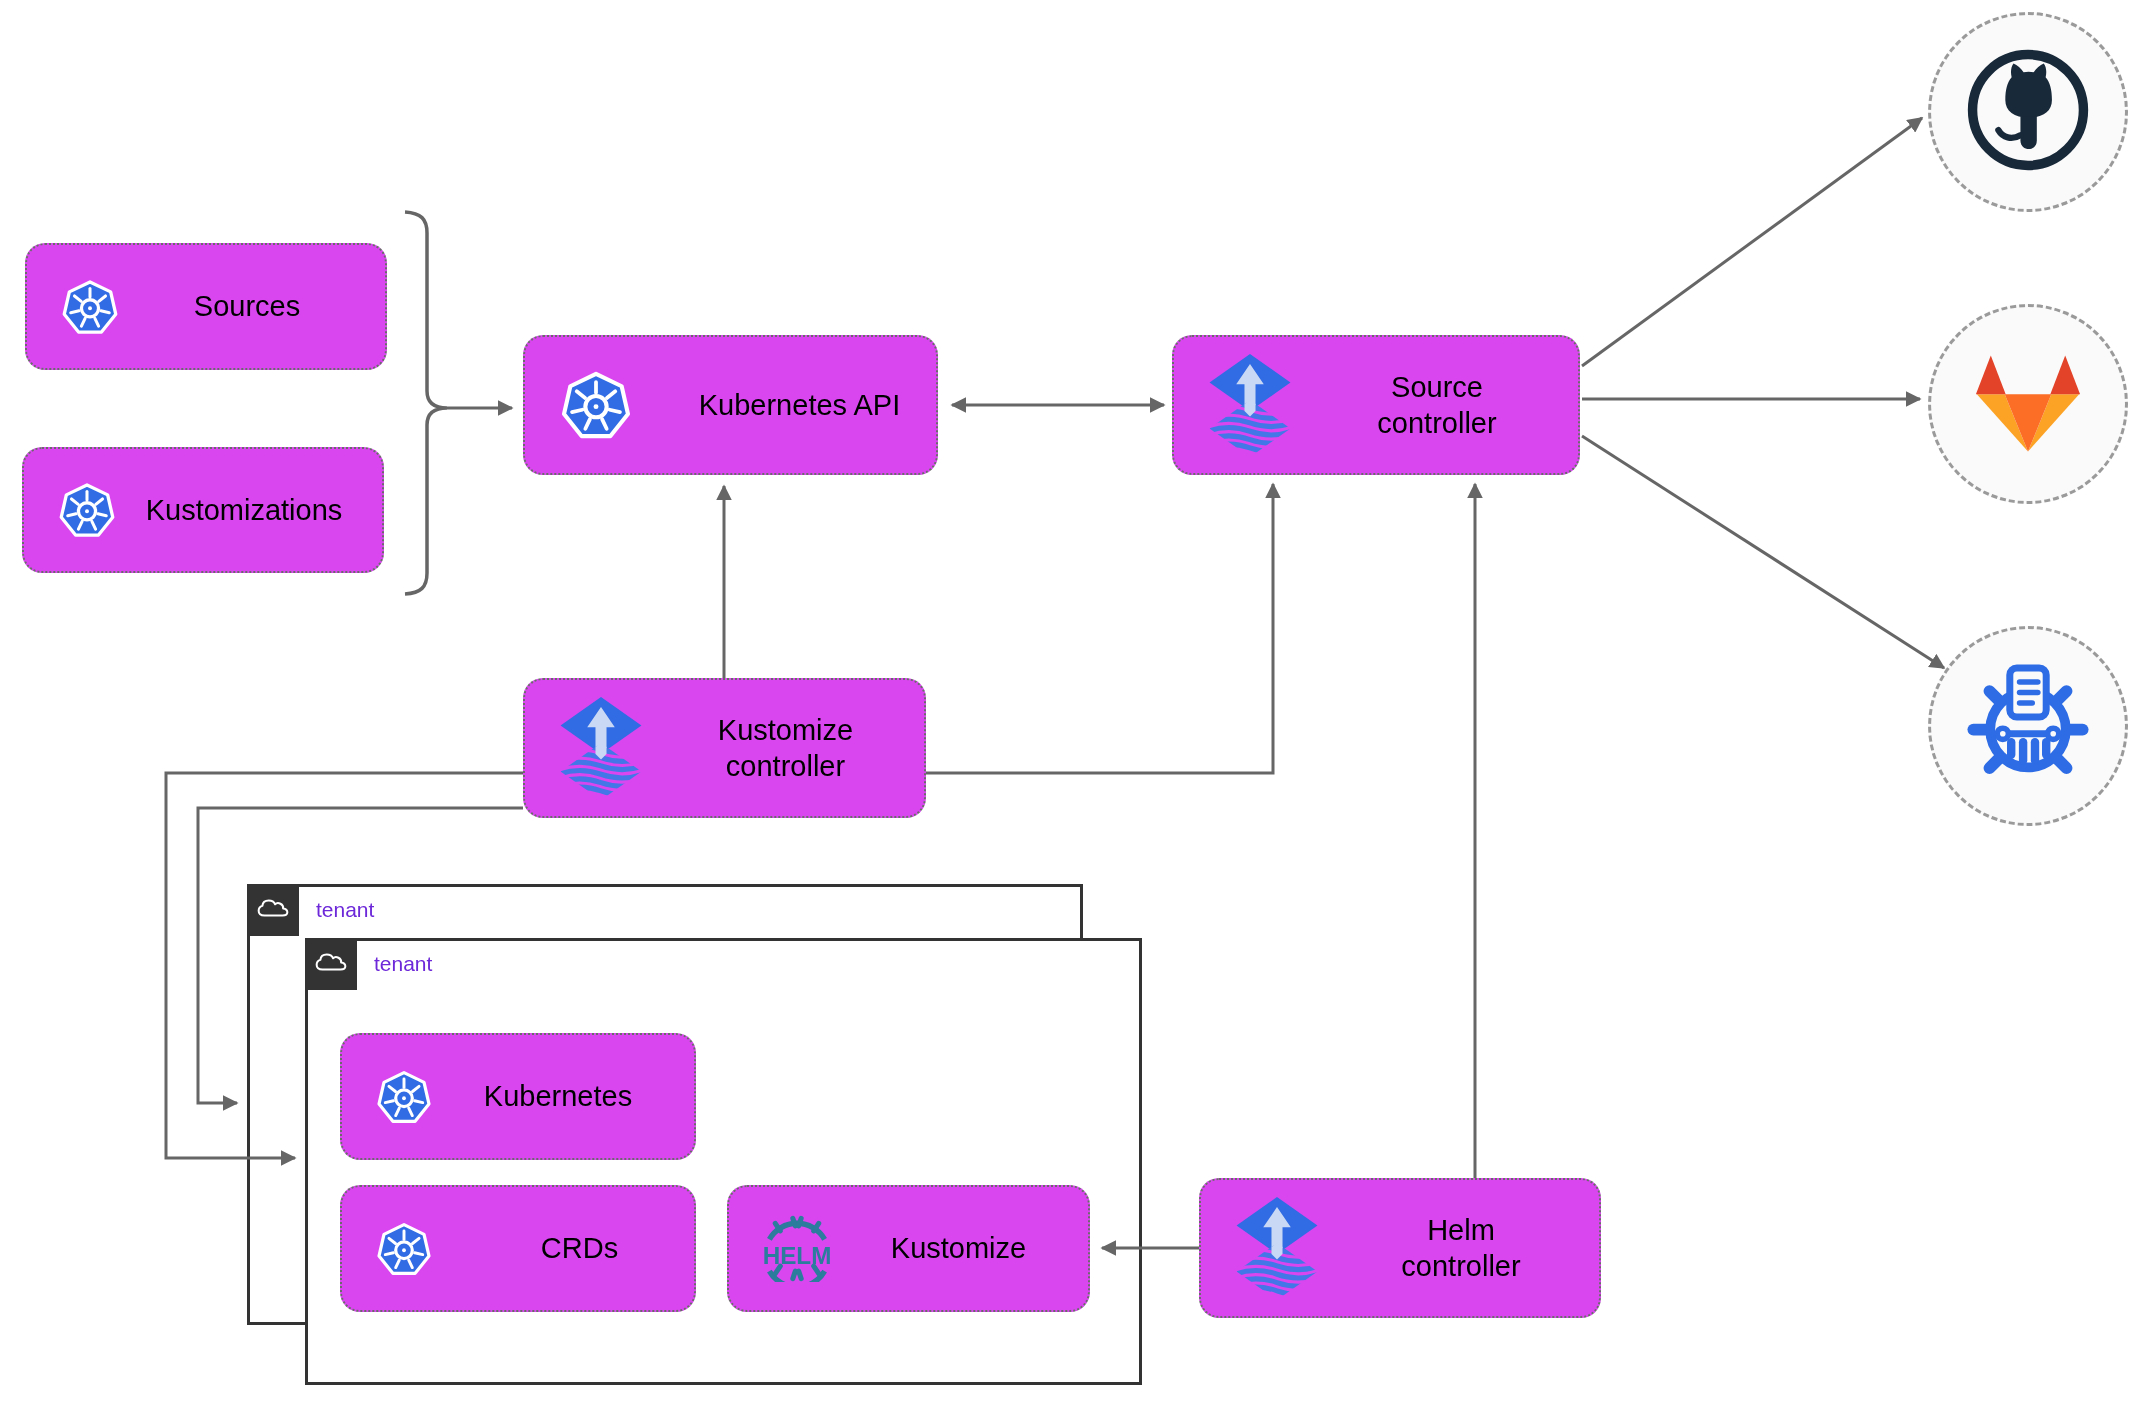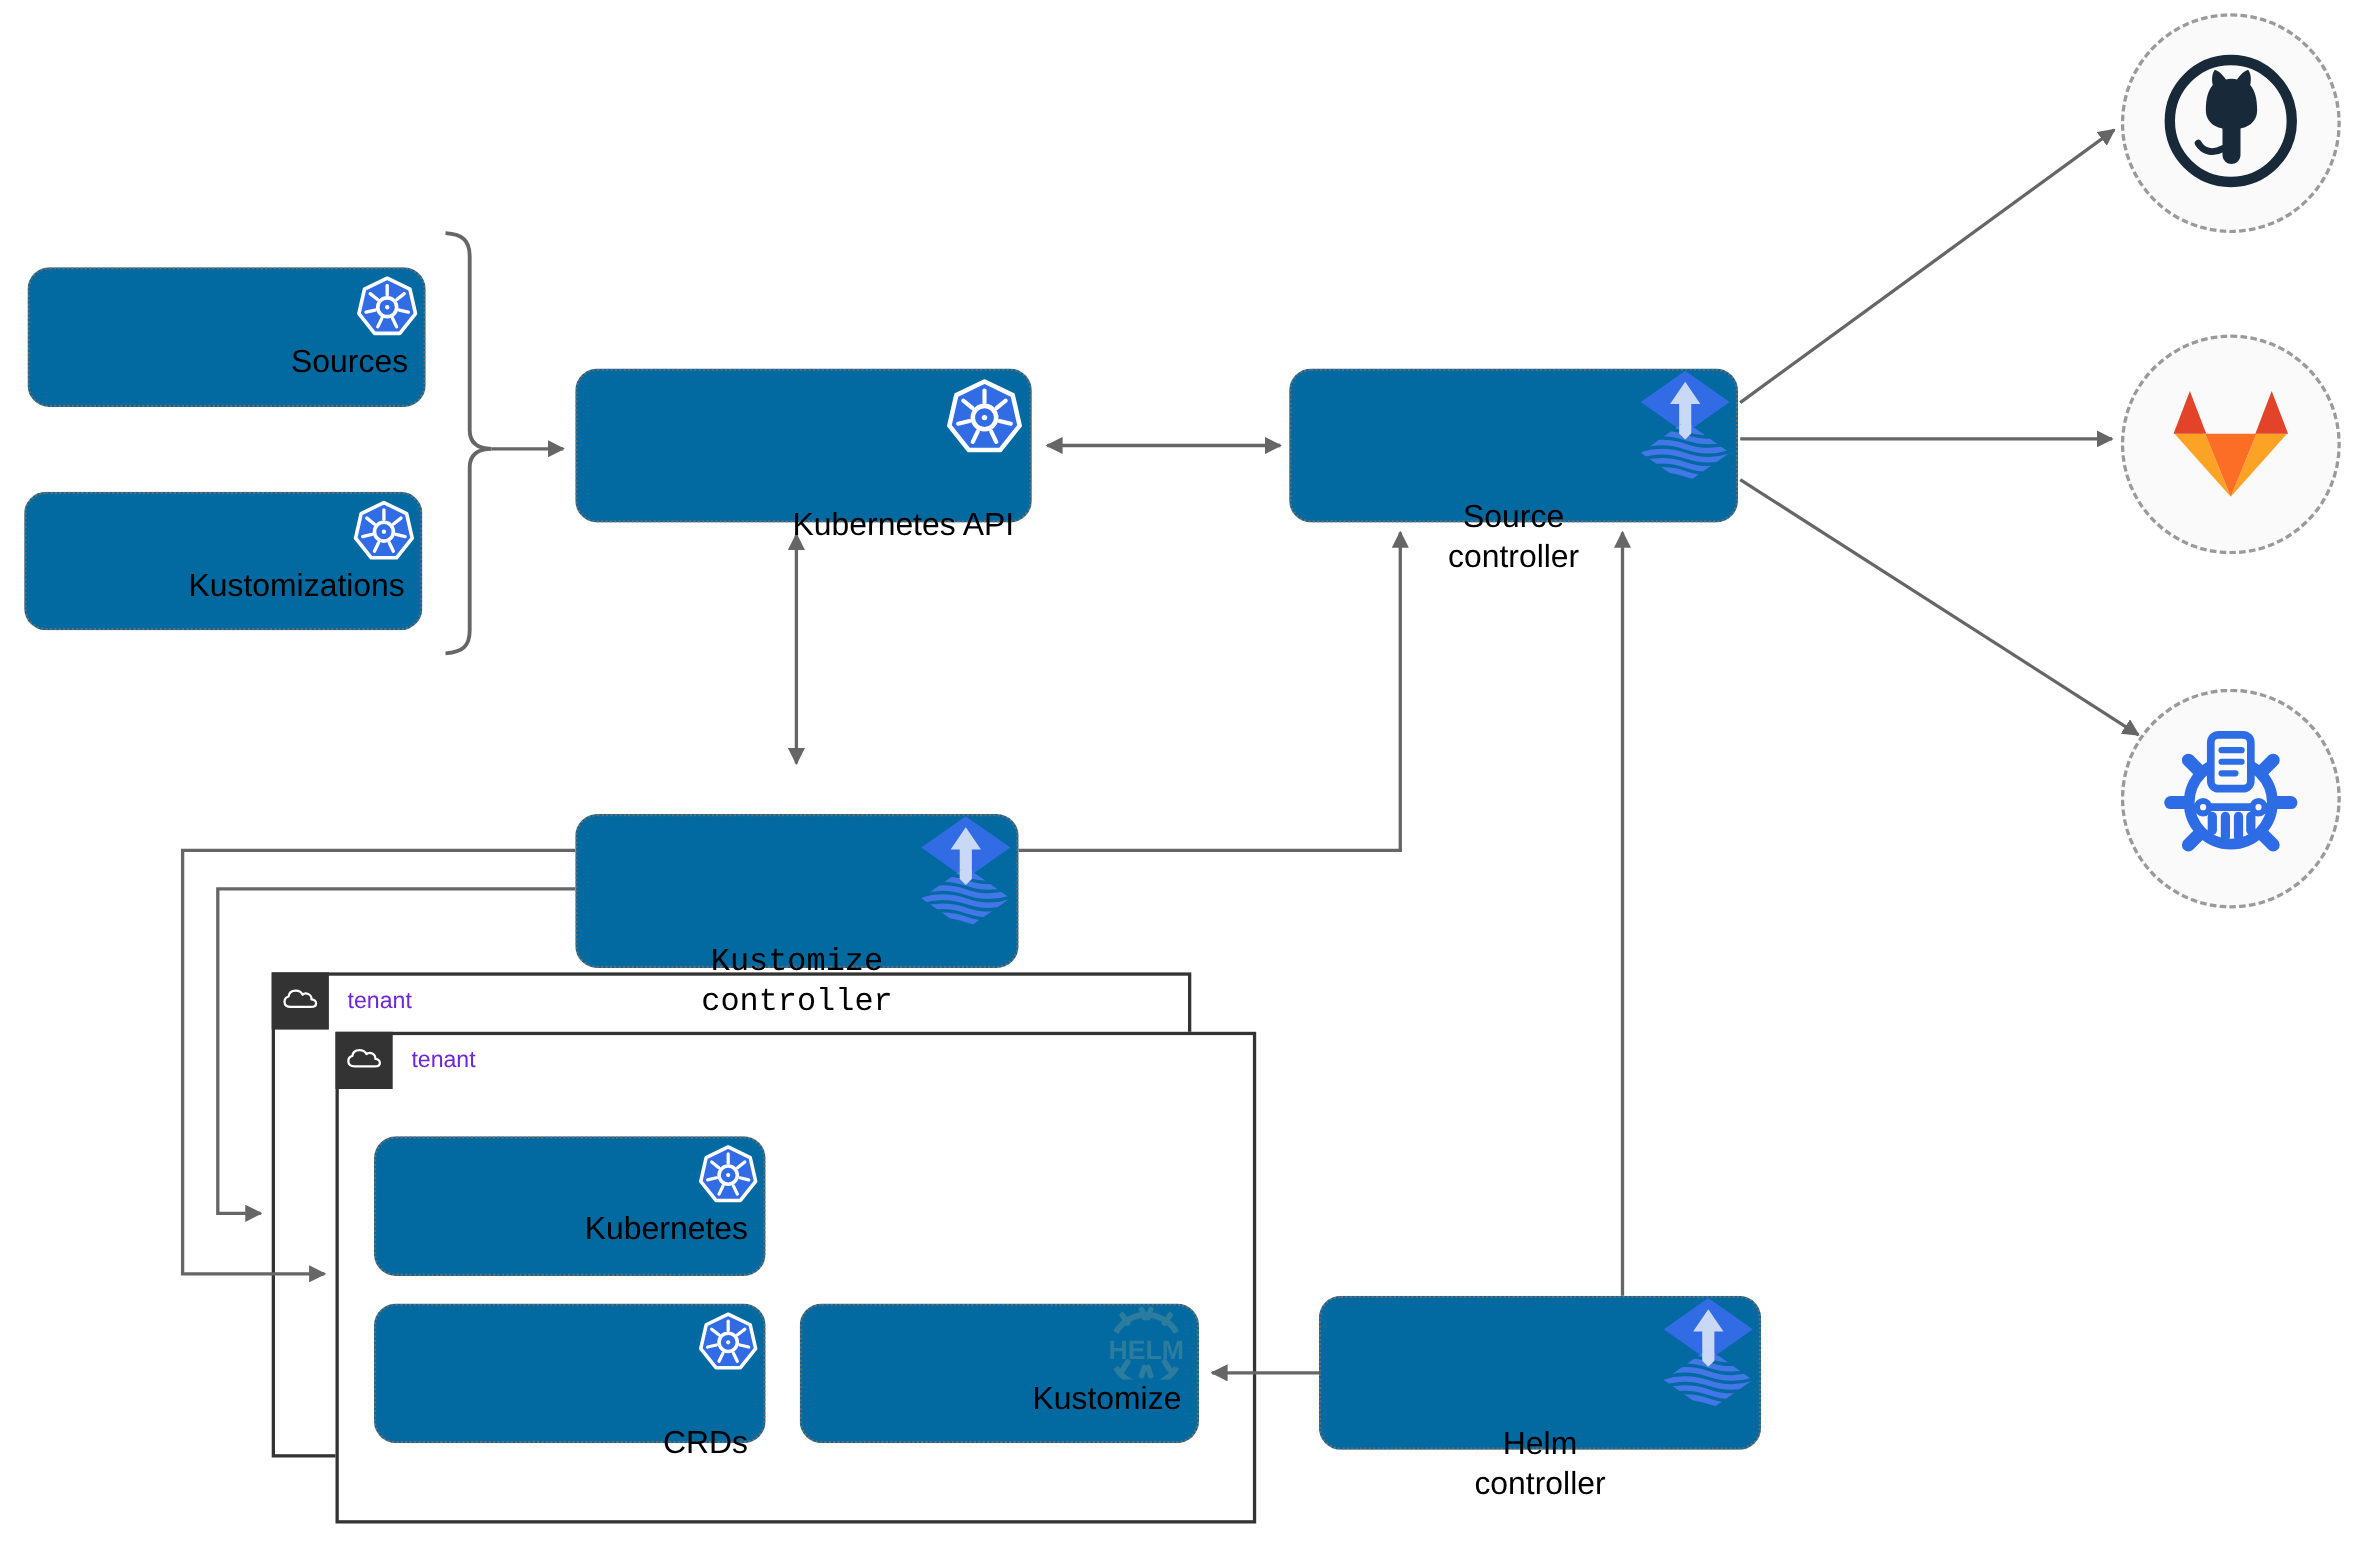--- a/index.html
+++ b/index.html
@@ -1,20 +1,20 @@
 <!DOCTYPE html>
 <html><head>
 <meta charset="utf-8">
 <style>
   html,body{margin:0;padding:0;background:#ffffff;}
   body{font-family:"Liberation Sans",sans-serif;}
   #canvas{position:relative;width:2144px;height:1407px;background:#ffffff;overflow:hidden;}
 
-  .node{position:absolute;background:#0369a1;border:2px dotted #6b6b6b;border-radius:20px;
-        display:flex;align-items:flex-end;box-sizing:border-box;z-index:6;flex-direction:column;}
+  .node{position:absolute;background:#d946ef;border:2px dotted #6b6b6b;border-radius:20px;
+        display:flex;align-items:center;box-sizing:border-box;z-index:6;}
   .node .nicon{flex:none;margin-left:30px;display:flex;align-items:center;}
   .node .nlabel{flex:1;text-align:center;font-size:29px;color:#000;line-height:1.25;padding-right:14px;}
   .node .nlabel.narrow{flex:none;width:185px;margin:12px auto;padding-right:0;}
 
   .inner{z-index:4;}
 
   .tenant{position:absolute;background:#ffffff;border:3px solid #333333;box-sizing:border-box;}
   .tenant-header{position:absolute;top:-3px;left:-3px;width:52px;height:52px;background:#333333;
         display:flex;align-items:center;justify-content:center;}
   .tenant-label{position:absolute;left:66px;top:11px;font-size:21px;color:#6d28d9;}
@@ -206,21 +206,21 @@
 
   <div class="node" style="left:1172px;top:335px;width:408px;height:140px;">
     <span class="nicon">
       <svg width="92" height="103" viewBox="0 0 100 112">
           <use href="#flux-logo"></use>
         </svg>
       </span>
     <span class="nlabel narrow">Source controller</span>
   </div>
 
-  <div class="node" style="left:523px;top:740px;width:403px;height:140px;font-family:Liberation Mono, monospace;">
+  <div class="node" style="left:523px;top:678px;width:403px;height:140px;">
     <span class="nicon">
       <svg width="92" height="103" viewBox="0 0 100 112">
           <use href="#flux-logo"></use>
         </svg>
       </span>
     <span class="nlabel narrow">Kustomize controller</span>
   </div>
 
   <div class="node" style="left:1199px;top:1178px;width:402px;height:140px;">
     <span class="nicon">

